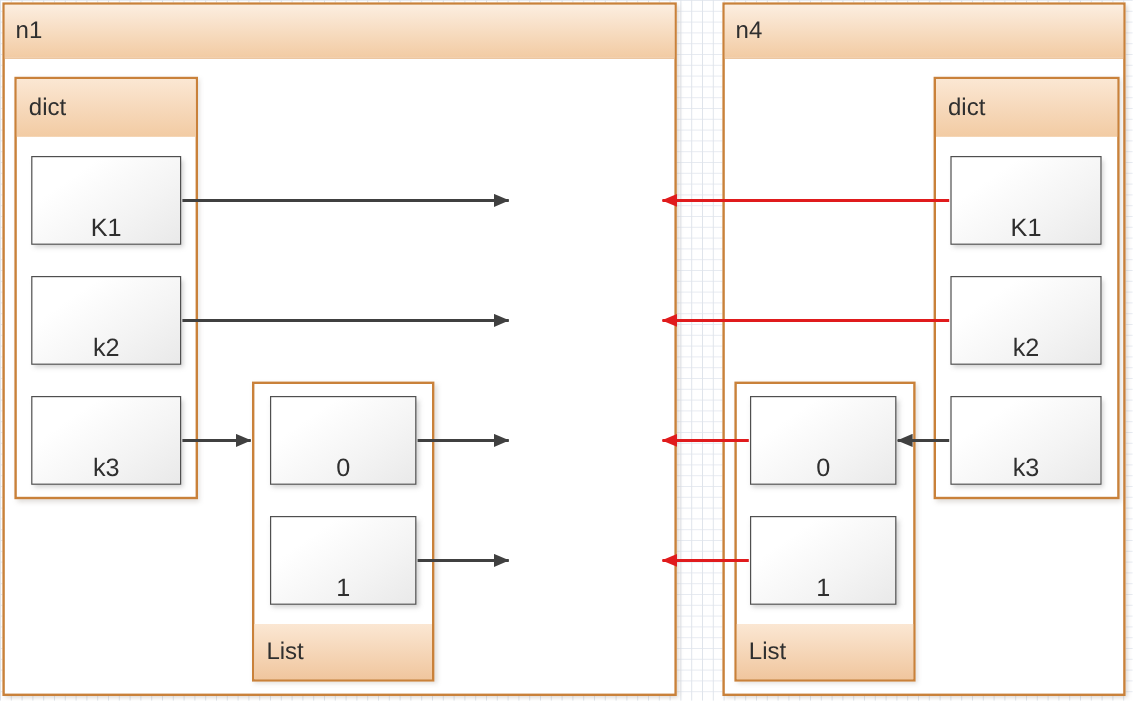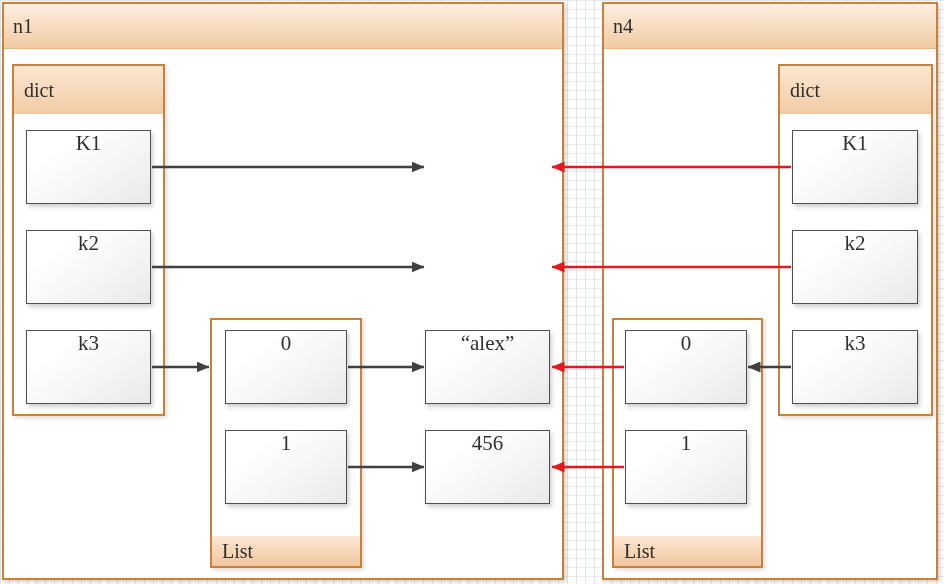--- a/index.html
+++ b/index.html
@@ -1,21 +1,21 @@
 <!DOCTYPE html>
 <html><head>
 <meta charset="utf-8">
 <style>
   html, body { margin: 0; padding: 0; background: #ffffff; }
   .canvas {
     position: relative;
     width: 944px;
     height: 584px;
     overflow: hidden;
-    font-family: Liberation Serif, serif;
+    font-family: Liberation Sans, sans-serif;
     color: #2f2f2f;
     background-color: #ffffff;
     background-image:
       linear-gradient(to right, #dfe4eb 1px, transparent 1px),
       linear-gradient(to bottom, #e7ebf1 1px, transparent 1px);
     background-size: 9px 9px;
   }
   .panel {
     position: absolute;
     box-sizing: border-box;
@@ -47,35 +47,35 @@
     height: 48px;
     background: linear-gradient(#fbe7d3, #f2cba3);
     display: flex;
     align-items: center;
     padding-left: 10px;
     font-size: 20px;
   }
   .obj-footer {
     position: absolute;
     bottom: 0; left: 0; right: 0;
-    height: 30px;
+    height: 46px;
     background: linear-gradient(#fbe7d3, #f0c69e);
     display: flex;
     align-items: center;
     padding-left: 10px;
     font-size: 20px;
   }
   .node {
     position: absolute;
     box-sizing: border-box;
     border: 1px solid #4f4f4f;
     background: linear-gradient(145deg, #ffffff 25%, #f4f4f4 65%, #e9e9e9 100%);
     box-shadow: 2px 3px 4px rgba(120,120,120,0.35);
     display: flex;
-    align-items: flex-start;
+    align-items: flex-end;
     justify-content: center;
     font-size: 21px;
   }
   #arrows {
     position: absolute;
     left: 0; top: 0;
     pointer-events: none;
   }
 </style>
 </head>
@@ -129,26 +129,20 @@
     <span>k3</span>
   </div>
 
   <div class="node" style="left:225px; top:330px; width:122px; height:74px;">
     <span>0</span>
   </div>
   <div class="node" style="left:225px; top:430px; width:122px; height:74px;">
     <span>1</span>
   </div>
 
-  <div class="node" style="left:425px; top:330px; width:125px; height:74px;">
-    <span>“alex”</span>
-  </div>
-  <div class="node" style="left:425px; top:430px; width:125px; height:74px;">
-    <span>456</span>
-  </div>
 
   <div class="node" style="left:625px; top:330px; width:122px; height:74px;">
     <span>0</span>
   </div>
   <div class="node" style="left:625px; top:430px; width:122px; height:74px;">
     <span>1</span>
   </div>
 
   <div class="node" style="left:792px; top:130px; width:126px; height:74px;">
     <span>K1</span>

